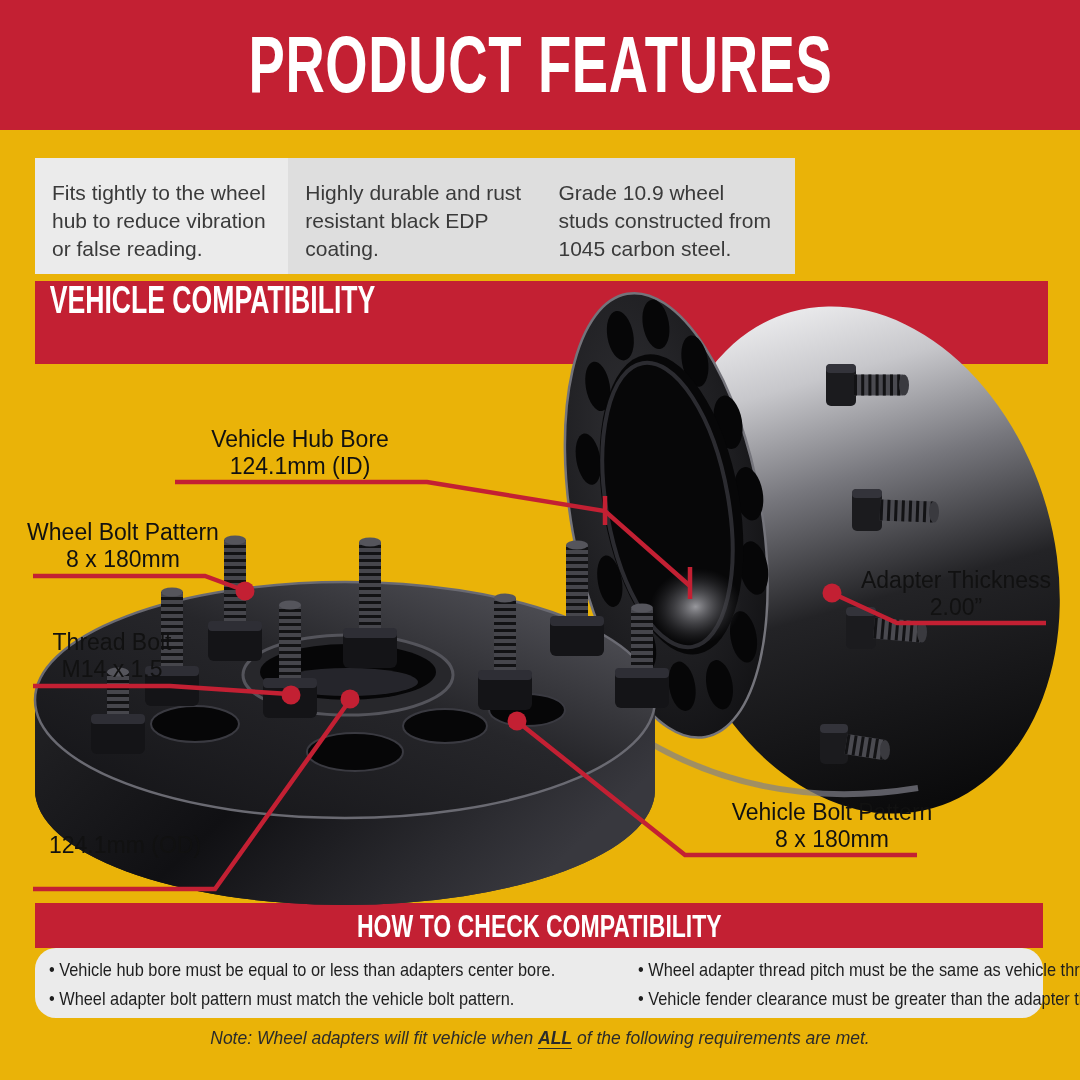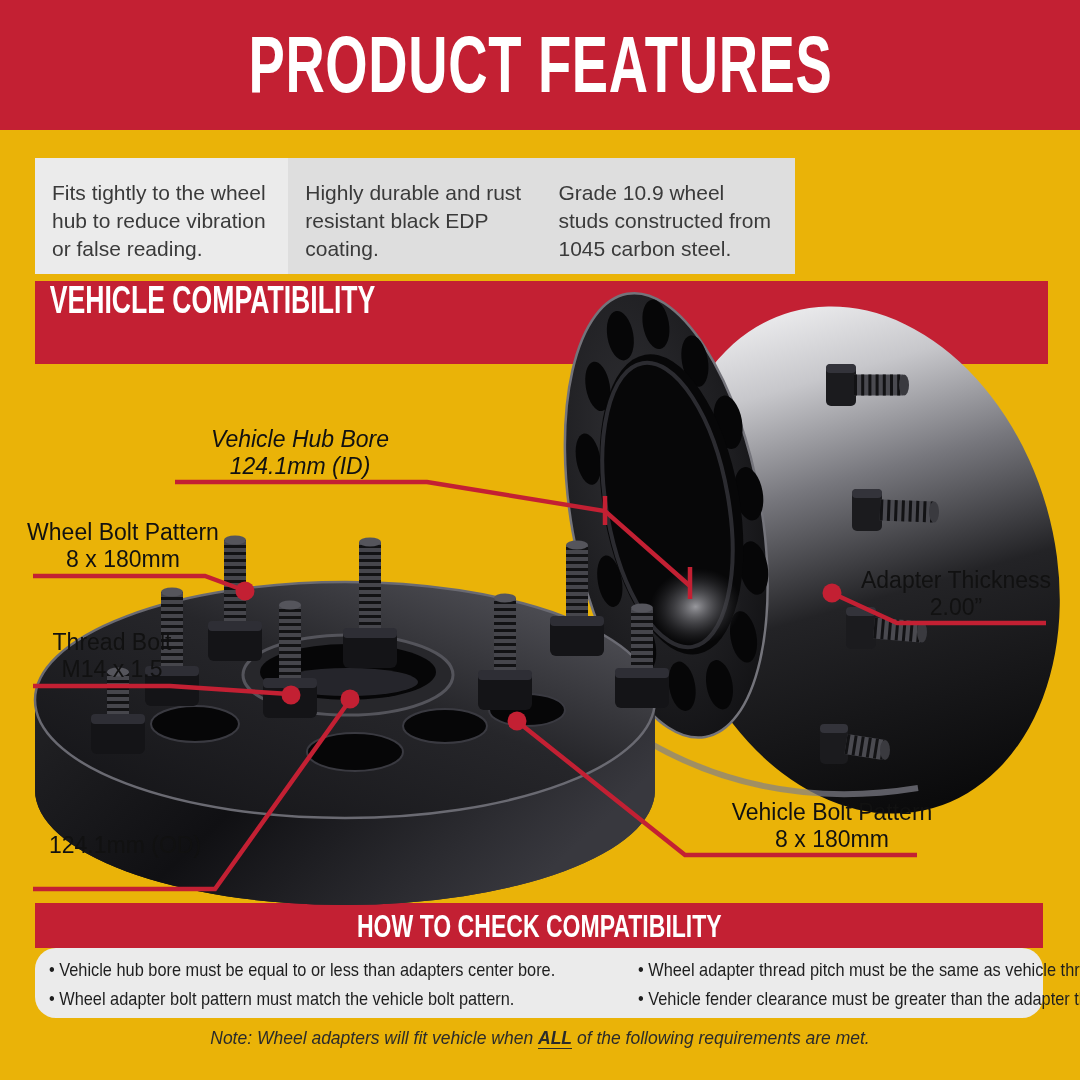--- a/index.html
+++ b/index.html
@@ -21,21 +21,21 @@
   .vc-banner .stitle{color:#fff;font-size:38px;font-weight:800;transform:scaleX(.70);
              transform-origin:left center;white-space:nowrap;padding-left:21px;line-height:1;}
   .how-banner{position:absolute;left:35px;top:903px;width:1008px;height:45px;background:#C32033;
              display:flex;align-items:center;justify-content:center;}
   .how-banner .stitle{color:#fff;font-size:32px;font-weight:800;transform:scaleX(.72);
              transform-origin:center;white-space:nowrap;line-height:1;}
   
   svg.product{position:absolute;left:0;top:0;width:1080px;height:1080px;z-index:5;pointer-events:none;}
   
   .callout{position:absolute;z-index:6;text-align:center;font-size:23px;line-height:27px;color:#111;}
-  .co-vhb{left:140px;top:426px;width:320px;font-style:italic;}
+  .co-vhb{left:140px;top:426px;width:320px;}
   .co-wbp{left:3px;top:519px;width:240px;}
   .co-ts{left:2px;top:629px;width:220px;}
   .co-at{left:845px;top:567px;width:222px;}
   .co-vbp{left:717px;top:799px;width:230px;}
   .co-hcb{left:8px;top:832px;width:234px;}
   
   .check-box{position:absolute;left:35px;top:948px;width:1008px;height:70px;background:#EBEBEB;
              display:grid;grid-template-columns:1fr 1fr;box-sizing:border-box;padding:7px 6px 0 14px;z-index:6;border-radius:21px;}
   .ccol{display:flex;flex-direction:column;}
   .bullet{display:inline-block;white-space:nowrap;font-size:19px;line-height:29px;color:#1e1e1e;

